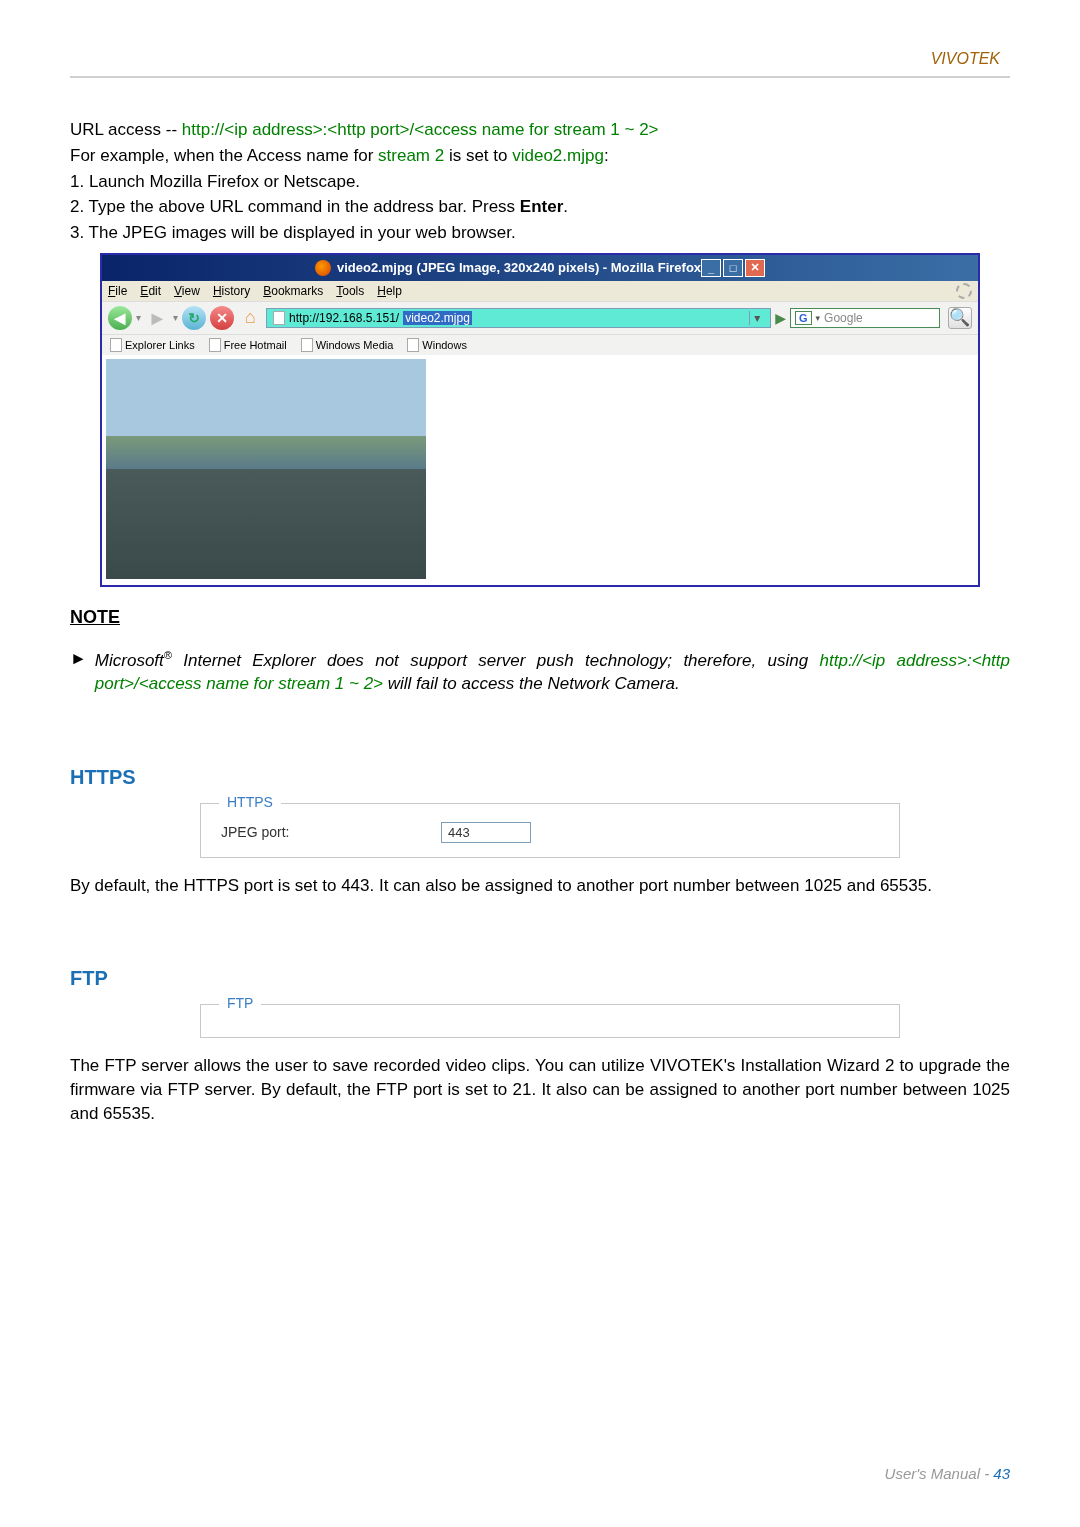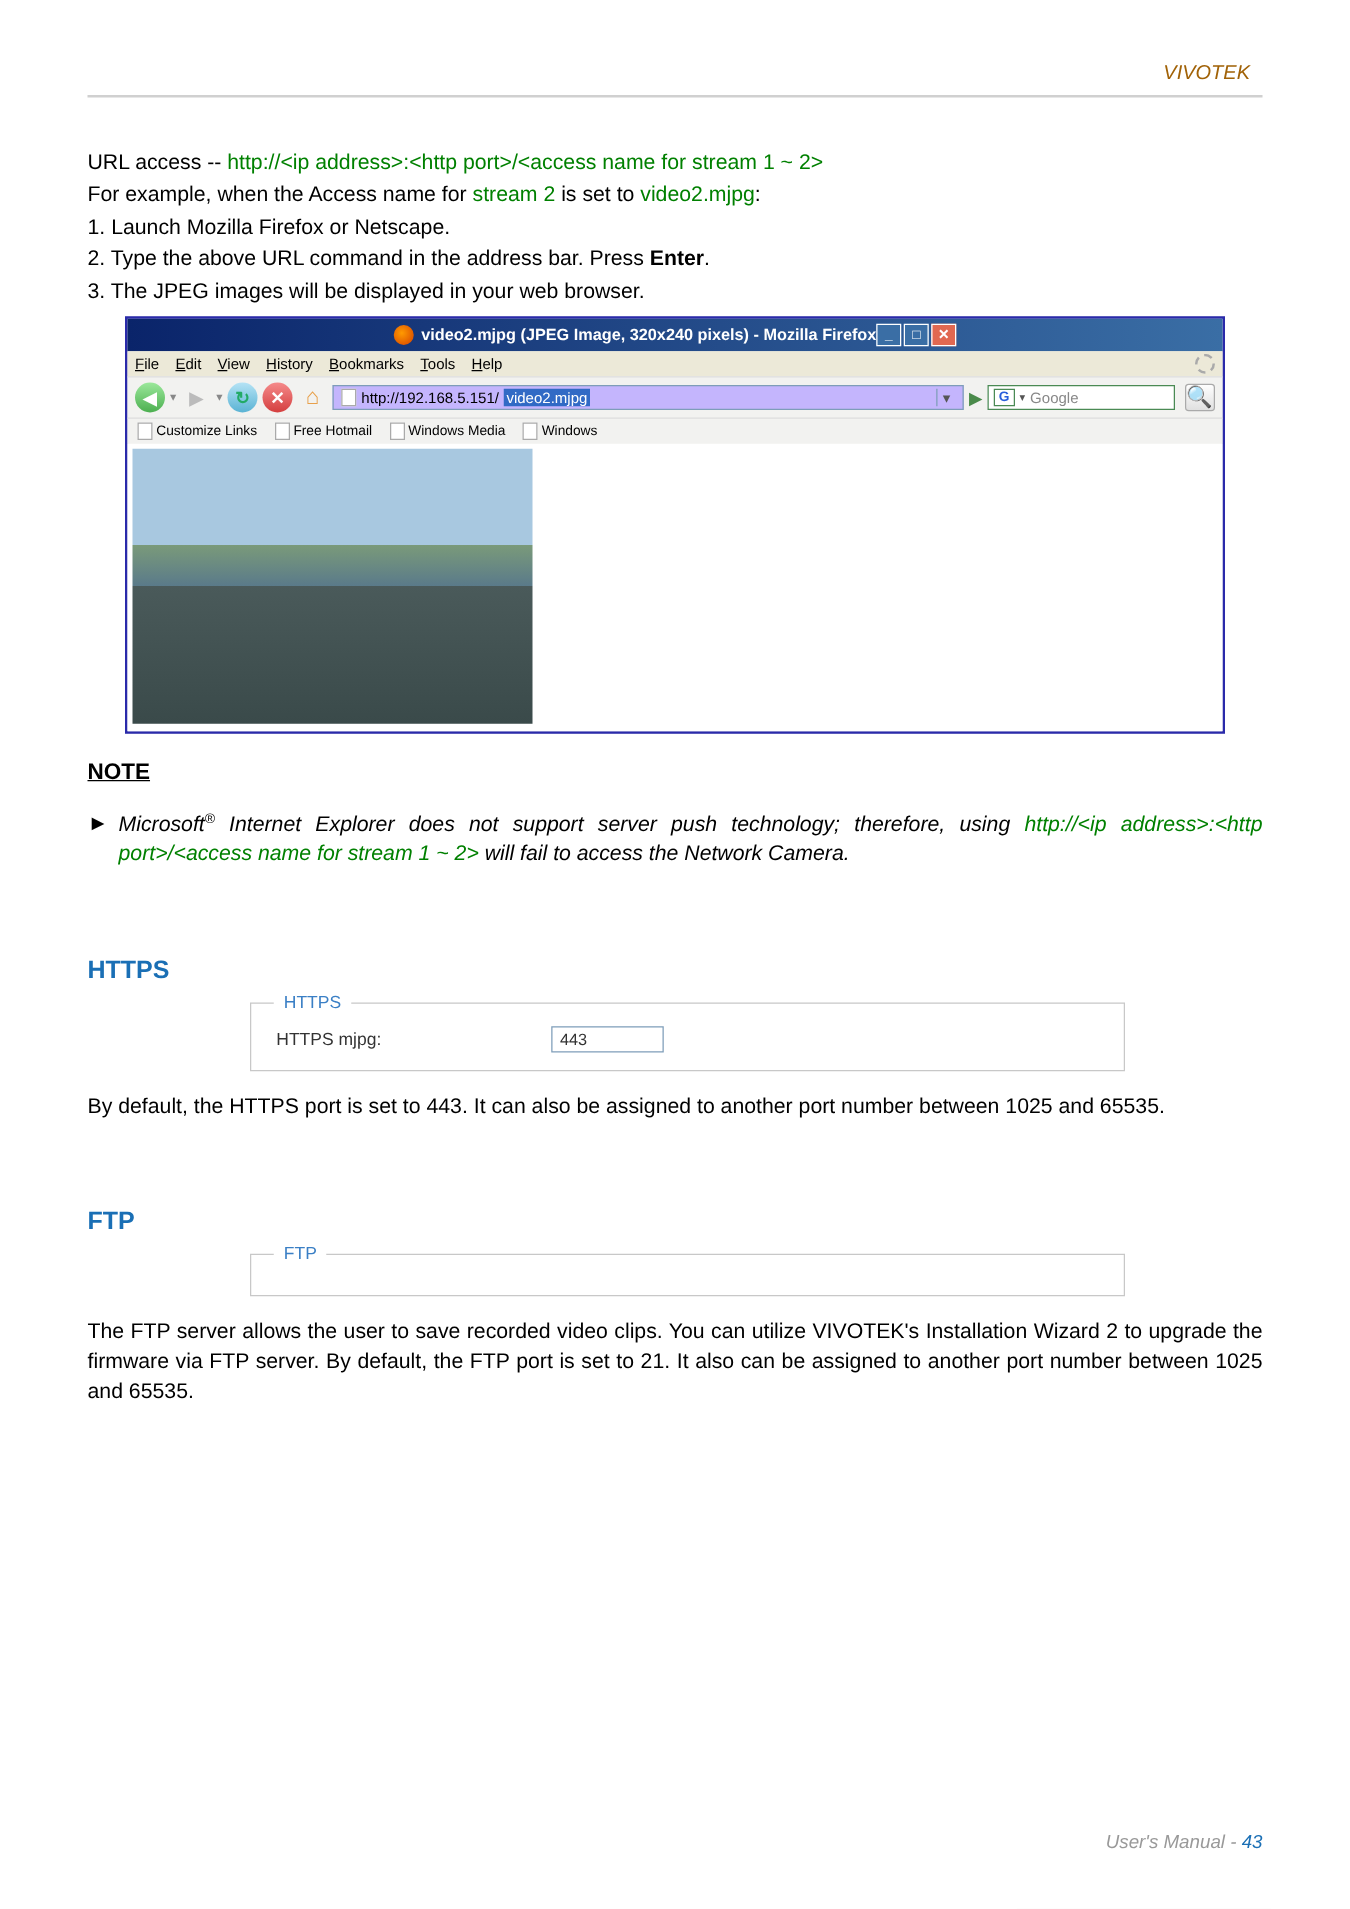--- a/index.html
+++ b/index.html
@@ -112,21 +112,21 @@
       color: #fff; border-radius: 50%;
       width: 24px; height: 24px;
     }
     .nav-home { 
       color: #e8a04a; font-size: 18px;
       width: 24px; height: 24px;
     }
     .addr-bar {
       flex: 1;
       border: 1px solid #7e9db9;
-      background: #c4b5fd;
+      background: #5eead4;
       padding: 2px 6px;
       font-size: 12px;
       display: flex;
       align-items: center;
       gap: 4px;
       text-align: center;
     }
     .addr-bar .page-ico {
       width: 12px; height: 14px;
       border: 1px solid #aaa;
@@ -325,21 +325,21 @@
       <div class="search-box">
         <span class="g-logo">G</span>
           <span style="font-size:9px;color:#555">▾</span>
         <span style="margin-left:4px">Google</span>
       </div>
       <div class="search-icn">🔍</div>
     </div>
     <div class="ff-bookbar">
       <div class="bm-item">
           <div class="bm-ico"></div>
-          <span>Customize Links</span>
+          <span>Explorer Links</span>
         </div>
       <div class="bm-item">
           <div class="bm-ico"></div>
           <span>Free Hotmail</span>
         </div>
       <div class="bm-item">
           <div class="bm-ico"></div>
           <span>Windows Media</span>
         </div>
       <div class="bm-item">
@@ -357,21 +357,21 @@
     <span class="note-arrow">►</span>
     <div>
       <span>Microsoft</span><span class="sup">®</span><span> Internet Explorer does not support server push technology; therefore, using </span><span class="green-text">http://&lt;ip address&gt;:&lt;http port&gt;/&lt;access name for stream 1 ~ 2&gt;</span><span> will fail to access the Network Camera.</span>
     </div>
   </div>
 
   <div class="section-title">HTTPS</div>
   <div class="fieldset-box">
     <div class="fieldset-legend">HTTPS</div>
     <div class="field-row">
-      <div class="field-label">HTTPS mjpg:</div>
+      <div class="field-label">JPEG port:</div>
       <div class="field-input">443</div>
     </div>
   </div>
   <div class="body-text">By default, the HTTPS port is set to 443. It can also be assigned to another port number between 1025 and 65535.</div>
 
   <div class="section-title">FTP</div>
   <div class="fieldset-box">
     <div class="fieldset-legend">FTP</div>
   </div>
   <div class="body-text">The FTP server allows the user to save recorded video clips. You can utilize VIVOTEK's Installation Wizard 2 to upgrade the firmware via FTP server. By default, the FTP port is set to 21. It also can be assigned to another port number between 1025 and 65535.</div>

